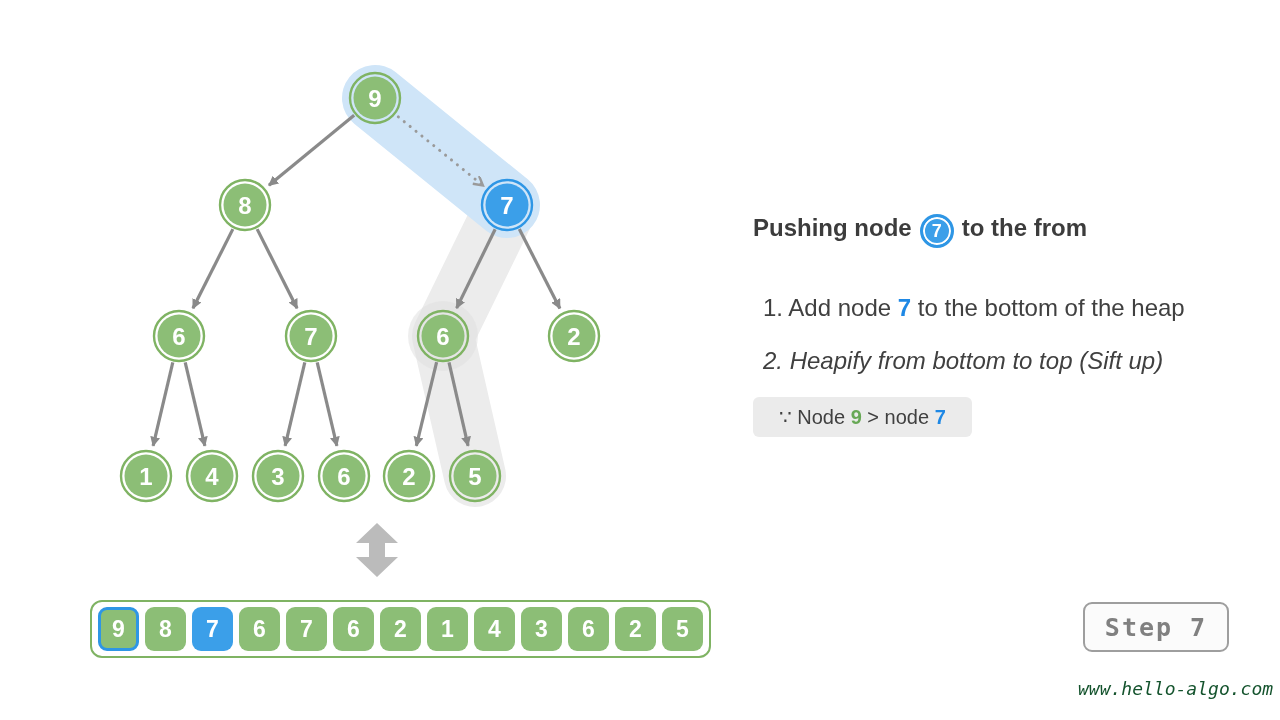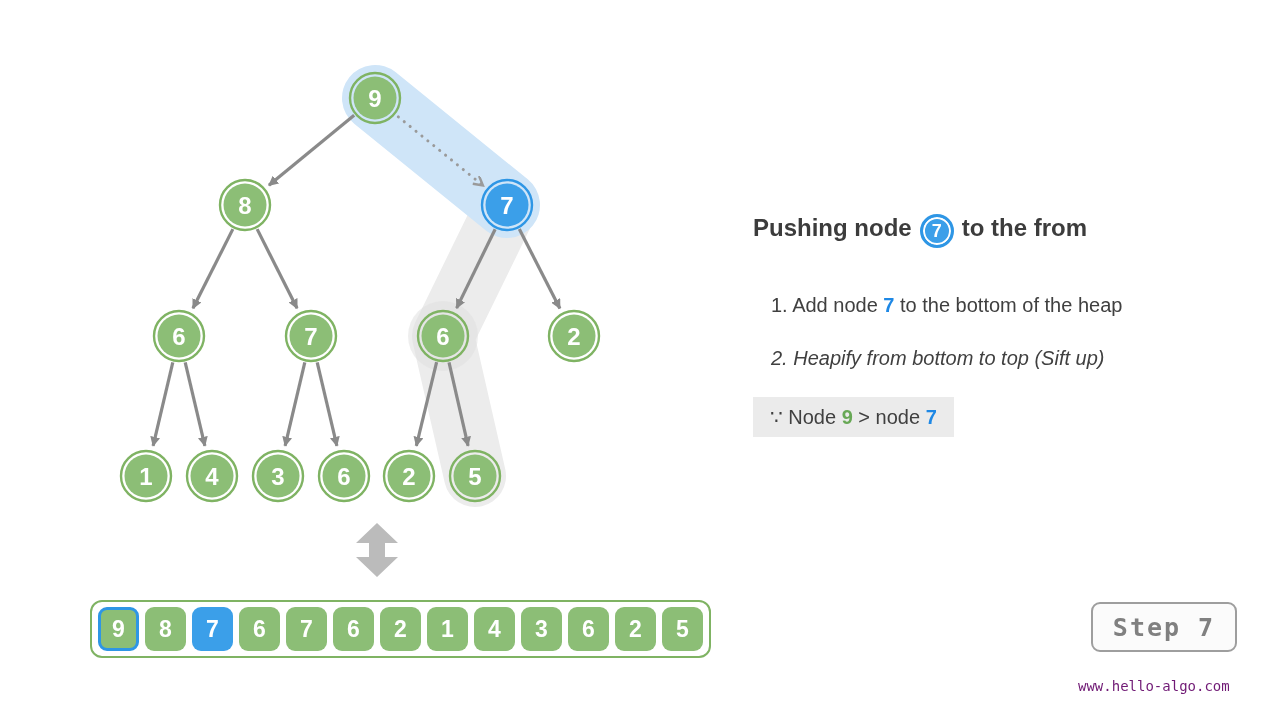--- a/index.html
+++ b/index.html
@@ -33,45 +33,45 @@
   }
   .badge {
     width:28px; height:28px; border-radius:50%;
     background:#3B9FE9; border:3px solid #2E96E5;
     box-shadow: inset 0 0 0 2px #ffffff;
     color:#ffffff; font-size:18px; font-weight:bold;
     display:flex; align-items:center; justify-content:center;
   }
   .step-item {
     position:absolute; left:763px;
-    font-size:20px; color:#404040; white-space:nowrap;margin-left:8px;
+    font-size:24px; color:#404040; white-space:nowrap;
   }
   .step-item-1 { top:294px; }
   .step-item-2 { top:347px;font-style:italic; }
   .note-box {
     position:absolute; left:753px; top:397px;
-    background:#EBEBEB; border-radius:0;
-    padding:8px 17px; font-size:20px; color:#404040; white-space:nowrap;
+    background:#EBEBEB; border-radius:6px;
+    padding:8px 26px; font-size:20px; color:#404040; white-space:nowrap;
   }
   .c-blue  { color:#1E88E5; font-weight:bold; }
   .c-green { color:#67A855; font-weight:bold; }
 
   
   .step-button {
     position:absolute; left:1083px; top:602px; width:146px; height:50px;
     box-sizing:border-box; border:2px solid #9E9E9E; border-radius:9px;
     background:#FBFBFB;
     display:flex; align-items:center; justify-content:center;
     font-family:"DejaVu Sans Mono", monospace;
-    font-weight:bold; font-size:25px; color:#808080; letter-spacing:2px;margin-left:8px;
+    font-weight:bold; font-size:25px; color:#808080; letter-spacing:2px;
   }
   .watermark {
     position:absolute; left:1078px; top:678px;
     font-family:"DejaVu Sans Mono", monospace;
-    font-size:14px; color:#701a75;
+    font-size:18px; color:#14532d;font-style:italic;
   }
 </style>
 </head>
 <body>
 
 <svg id="tree-svg" width="760" height="600" viewBox="0 0 760 600">
     <defs>
       <marker id="arrow" markerWidth="11" markerHeight="10" refX="9" refY="5" orient="auto" markerUnits="userSpaceOnUse">
         <path d="M0,0 L10,5 L0,10 Z" fill="#8A8A8A"></path>
       </marker>

